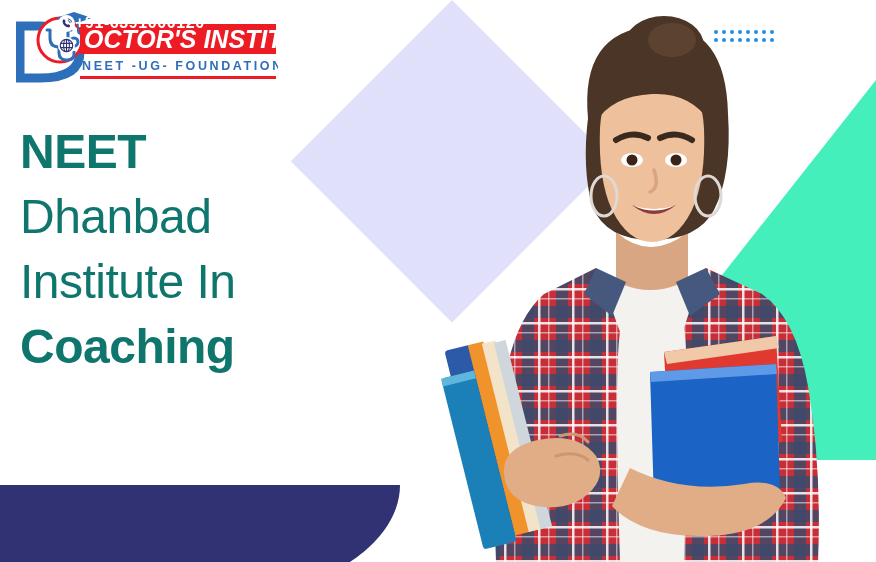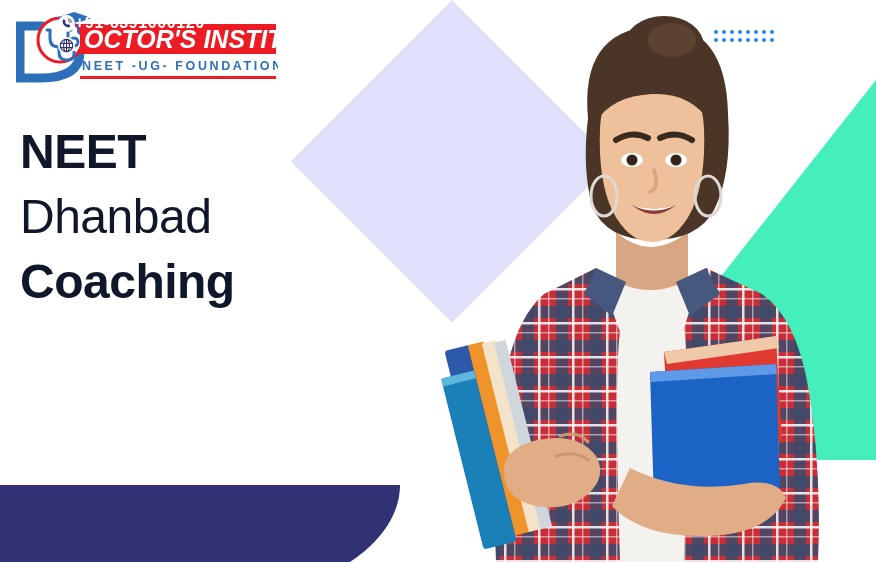--- a/index.html
+++ b/index.html
@@ -69,21 +69,21 @@
     z-index: 6;
   }
   .logo svg { display: block; width: 100%; height: 100%; }
 
   
   .headline {
     position: absolute;
     left: 20px; top: 128px;
     width: 400px;
     z-index: 6;
-    color: #0f172a;
+    color: #0f766e;
     line-height: 1.02;
     letter-spacing: -0.5px;
   }
   .headline .ln {
     display: block;
     font-size: 48px;
     font-weight: 400;
     margin-bottom: 16px;
     white-space: nowrap;
   }
@@ -248,20 +248,21 @@
       <text x="68" y="36" font-family="Liberation Sans, sans-serif" font-size="25" font-weight="700" font-style="italic" fill="#ffffff">OCTOR'S INSTITUTE</text>
 
       <text x="66" y="58" font-family="Liberation Sans, sans-serif" font-size="12.5" font-weight="700" letter-spacing="2.6" fill="#2E6FBA">NEET -UG- FOUNDATION</text>
       <rect x="64" y="64" width="196" height="3" fill="#ED1C24"></rect>
     </svg>
   </div>
 
   <div class="headline">
     <span class="ln bold">NEET</span>
     <span class="ln">Dhanbad</span>
+    <span class="ln">Institute In</span>
     <span class="ln bold">Coaching</span>
   </div>
 
   <div class="contact-bar"></div>
   <div class="contact-inner">
     <div class="contact-row">
       <span class="c-icon">
         <svg viewBox="0 0 17 17" xmlns="http://www.w3.org/2000/svg">
           <circle cx="8.5" cy="8.5" r="8.5" fill="#ffffff"></circle>
           <path d="M5.2 4.6 q1.6 -0.5 2.2 1.1 q0.4 1 -0.4 1.5 q0.6 1.9 2.4 2.6 q0.6 -0.8 1.6 -0.3 q1.6 0.8 0.9 2.2

